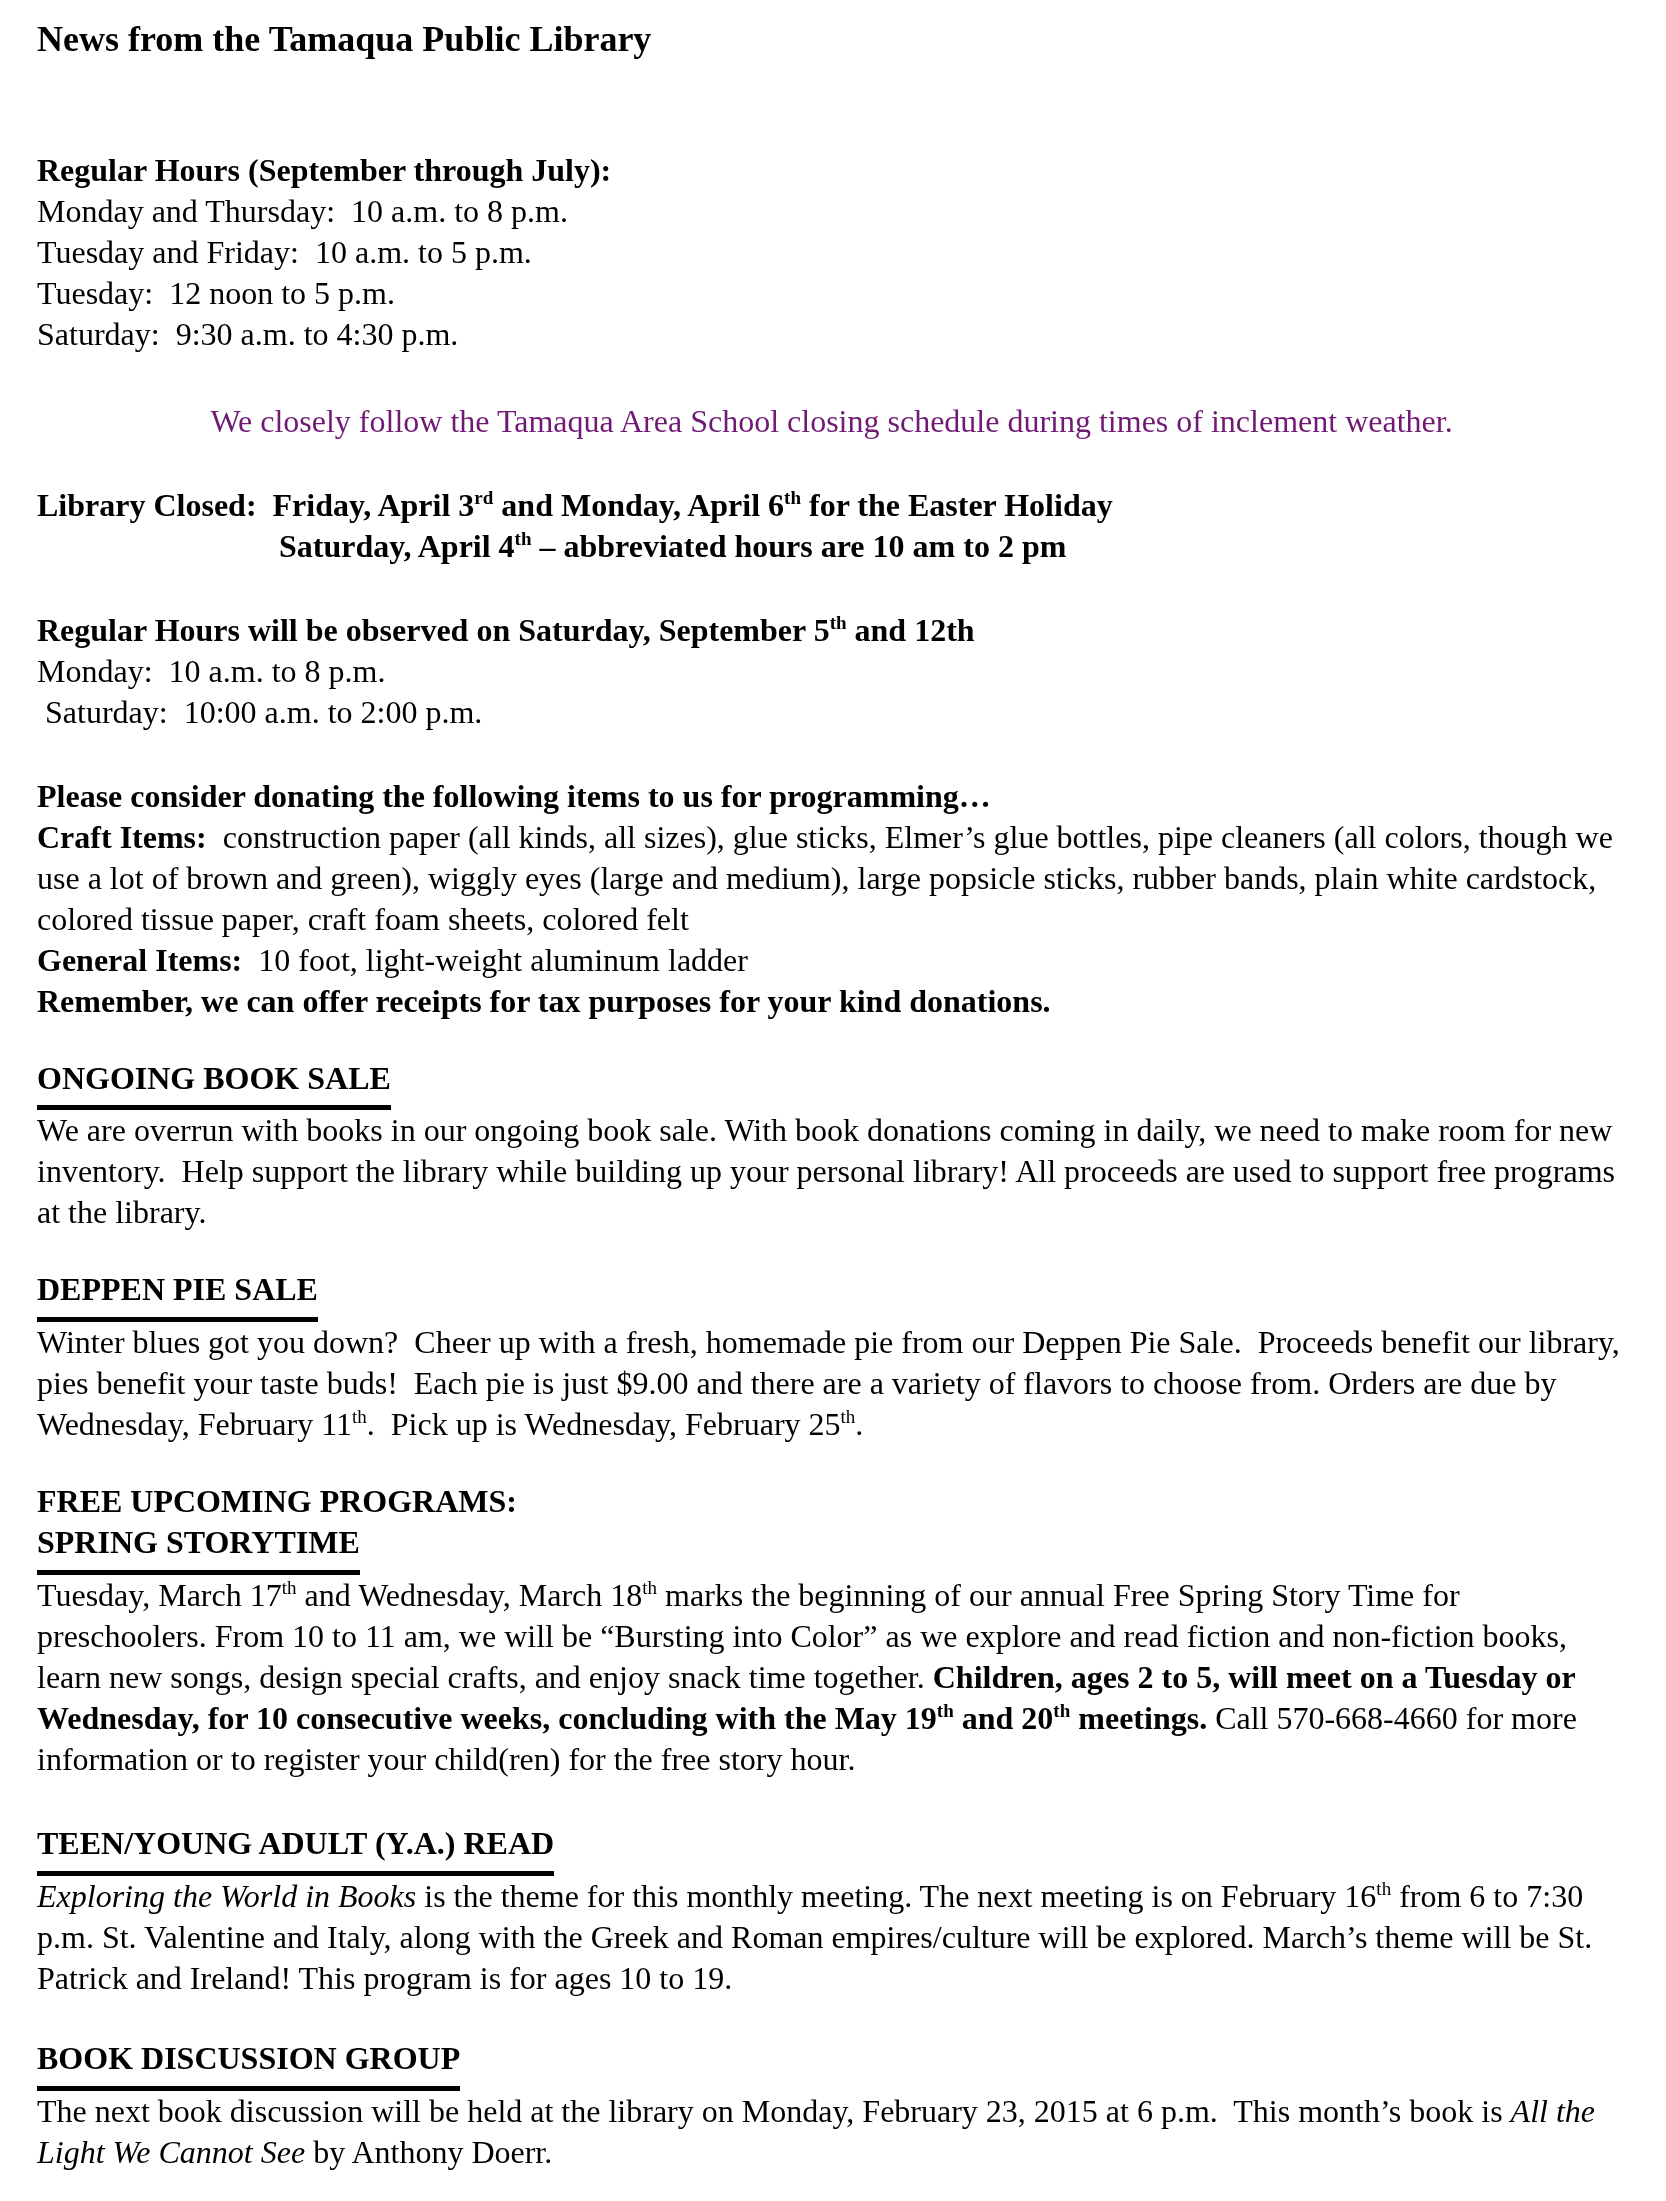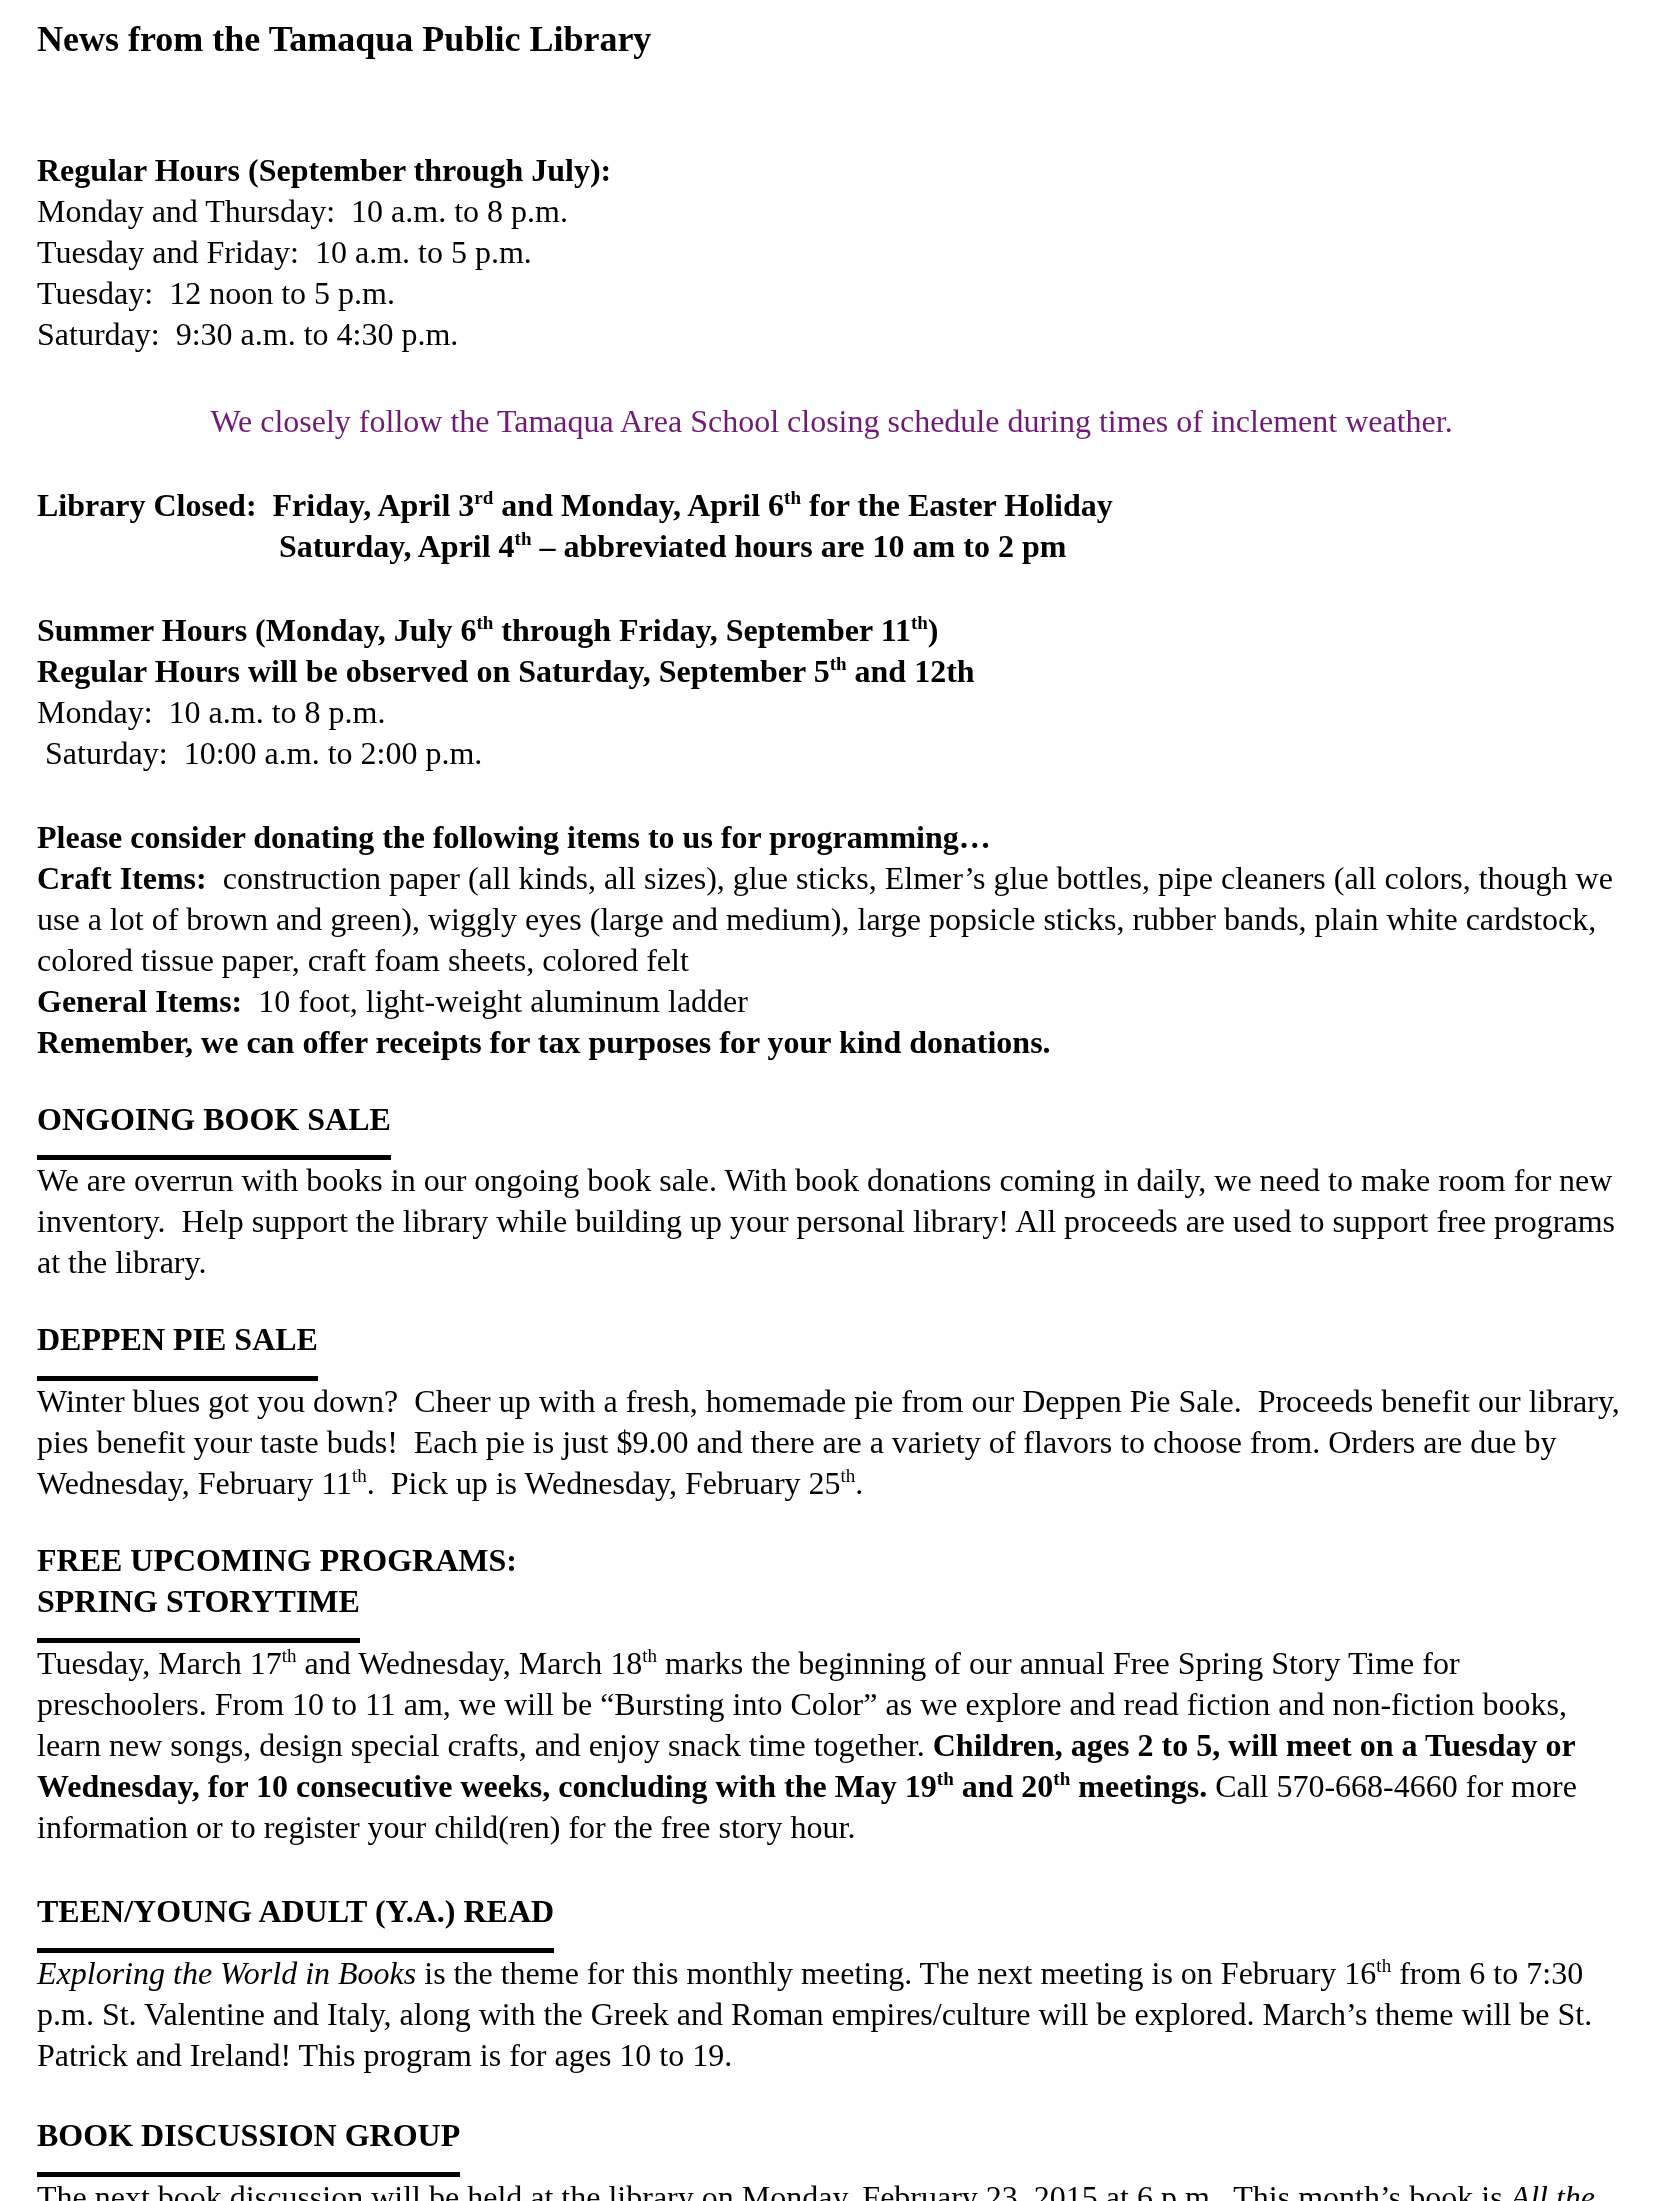--- a/index.html
+++ b/index.html
@@ -20,21 +20,21 @@
   .b   { font-weight: bold; }
   .i   { font-style: italic; }
   .red { color: #701a75; text-align: center; }
   .indent { padding-left: 242px; }
   .sec  { margin-top: 43px; }
   .sec-tight { margin-top: 36px; }
   .hu {
     font-weight: bold;
     display: inline-block;
     border-bottom: 5.6px solid #000;
-    padding-bottom: 18px;
+    padding-bottom: 9px;
     line-height: 1.12;
   }
   .hline { margin-bottom: 2.8px; }
   .sub { margin-top: 3.7px; }
   sup.s { font-size: 19px; vertical-align: super; line-height: 0; }
 </style>
 </head>
 <body>
 
 <div class="page">
@@ -52,21 +52,20 @@
   <section class="sec" style="margin-top:46px;">
     <p class="red">We closely follow the Tamaqua Area School closing schedule during times of inclement weather.</p>
   </section>
 
   <section class="sec">
     <p class="b"><span>Library Closed:  Friday, April 3</span><sup class="s">rd</sup><span> and Monday, April 6</span><sup class="s">th</sup><span> for the Easter Holiday</span></p>
     <p class="b indent"><span>Saturday, April 4</span><sup class="s">th</sup><span> – abbreviated hours are 10 am to 2 pm</span></p>
   </section>
 
   <section class="sec">
-    <p class="b"><span>Summer Hours (Monday, July 6</span><sup class="s">th</sup><span> through Friday, September 11</span><sup class="s">th</sup><span>)</span></p>
     <p class="b"><span>Regular Hours will be observed on Saturday, September 5</span><sup class="s">th</sup><span> and 12th</span></p>
     <p>Monday:  10 a.m. to 8 p.m.</p>
     <p> Saturday:  10:00 a.m. to 2:00 p.m.</p>
   </section>
 
   <section class="sec">
     <p class="b">Please consider donating the following items to us for programming…</p>
     <p><span class="b">Craft Items:</span><span>  construction paper (all kinds, all sizes), glue sticks, Elmer’s glue bottles, pipe cleaners (all colors, though we use a lot of brown and green), wiggly eyes (large and medium), large popsicle sticks, rubber bands, plain white cardstock, colored tissue paper, craft foam sheets, colored felt</span></p>
     <p><span class="b">General Items:</span><span>  10 foot, light-weight aluminum ladder</span></p>
     <p class="b">Remember, we can offer receipts for tax purposes for your kind donations.</p>

